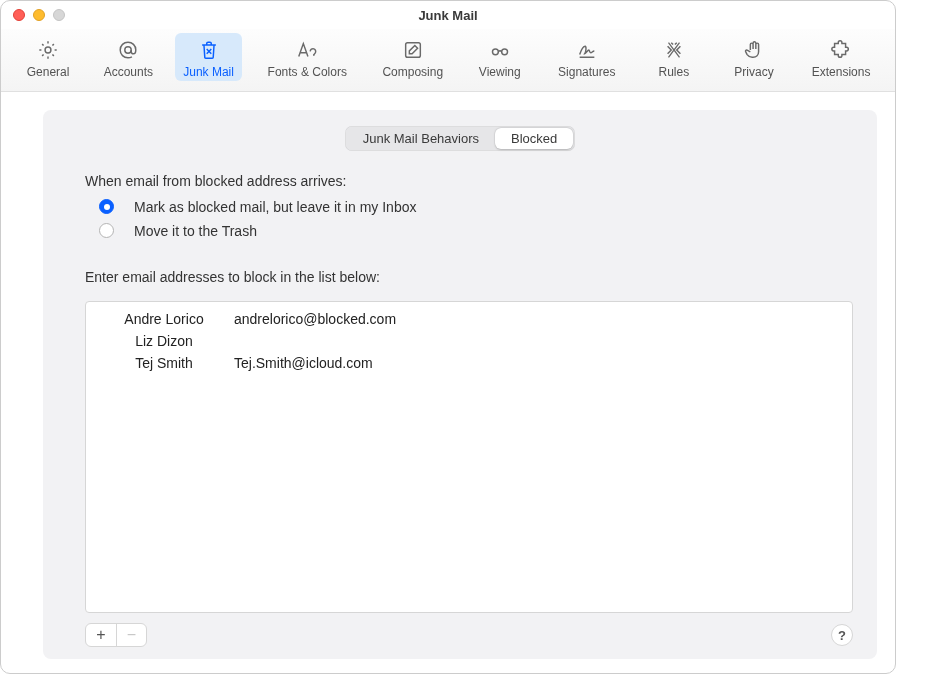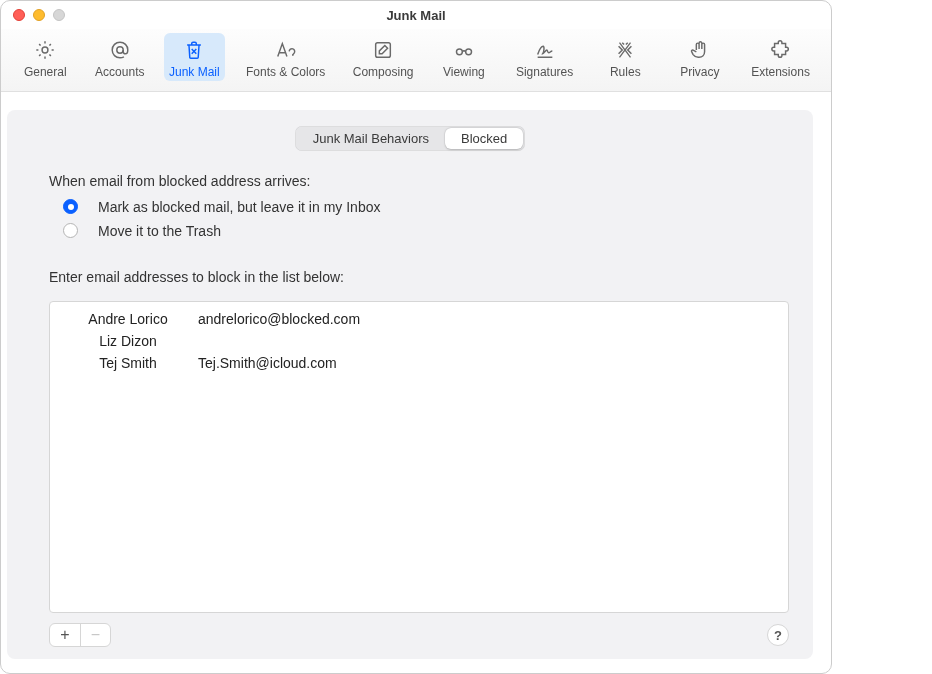--- a/index.html
+++ b/index.html
@@ -4,21 +4,21 @@
   <style>
     * { box-sizing: border-box; margin: 0; padding: 0; }
     body {
       font-family: -apple-system, BlinkMacSystemFont, "Helvetica Neue", Arial, sans-serif;
       background: #fff;
       width: 932px;
       height: 674px;
       overflow: hidden;
     }
     .window {
-      width: 832px;
+      width: 896px;
       height: 674px;
       background: #fff;
       border: 1px solid #ccc;
       border-radius: 10px;
       overflow: hidden;
       display: flex;
       flex-direction: column;
     }
     .titlebar {
       height: 28px;
@@ -85,20 +85,21 @@
       color: #535353;
       margin-top: 2px;
       white-space: nowrap;
     }
     .toolbar-item.active .label { color: #0a60ff; }
     .content {
       flex: 1;
       padding: 18px 18px 14px 6px;
       display: flex;
       flex-direction: column;
+      margin-left: 36px;
     }
     .panel {
       flex: 1;
       background: #f2f2f4;
       border-radius: 8px;
       padding: 16px 18px 12px 18px;
       display: flex;
       flex-direction: column;
       position: relative;
     }

